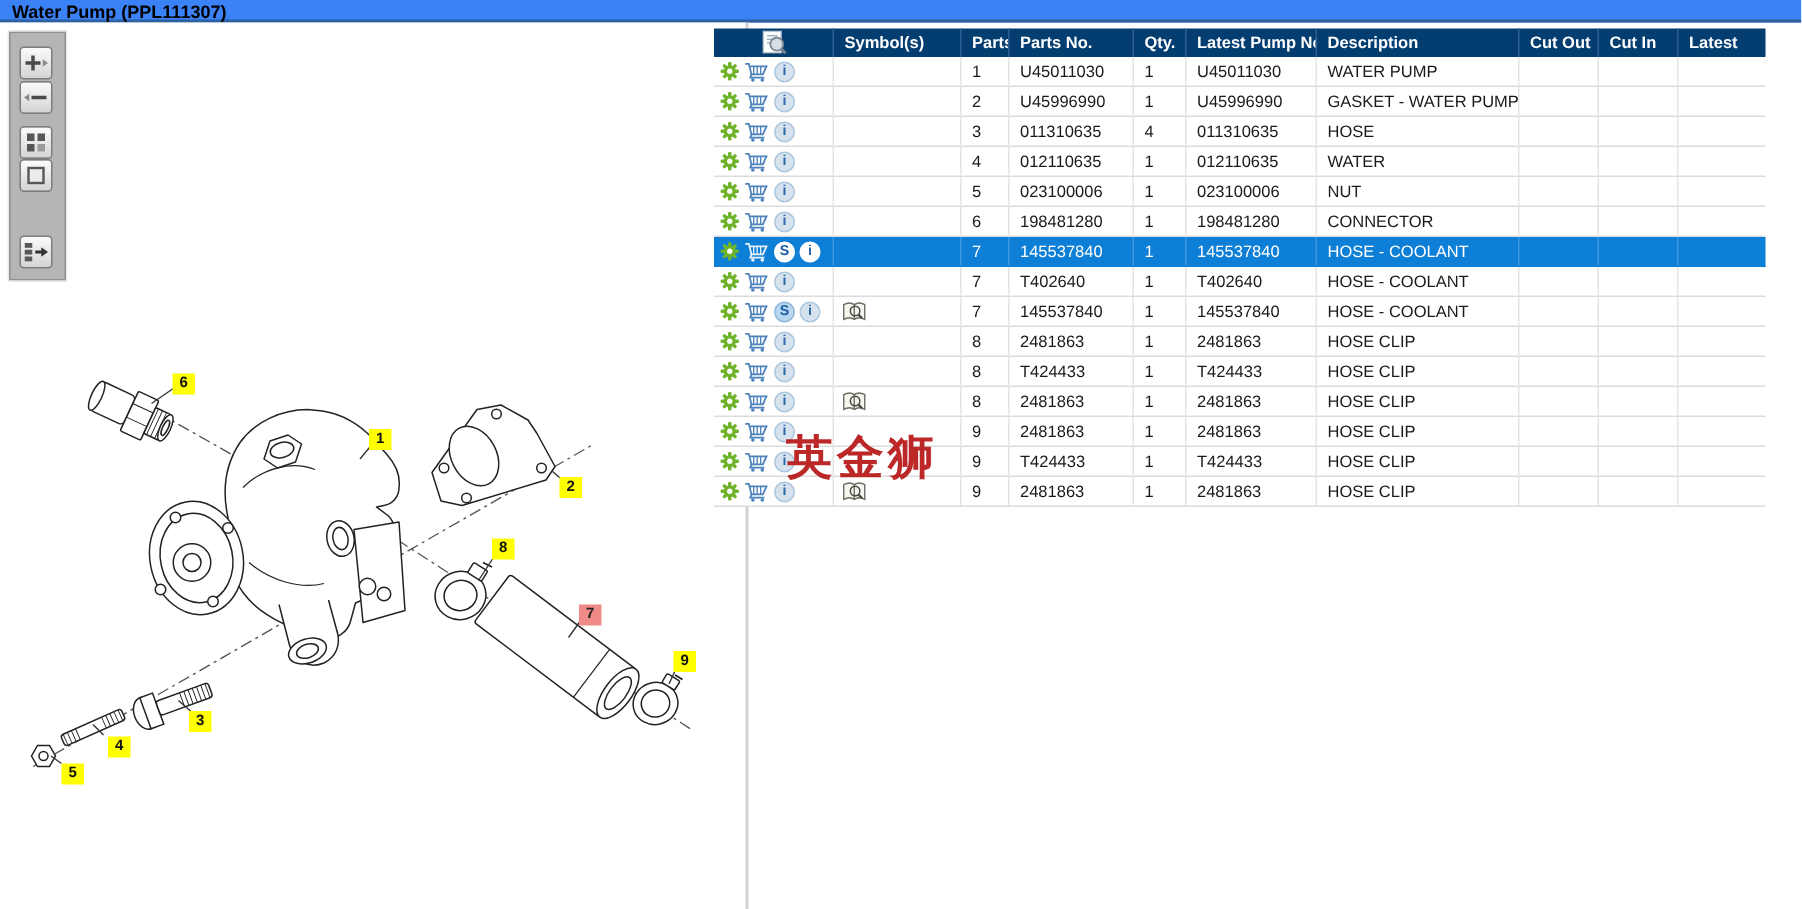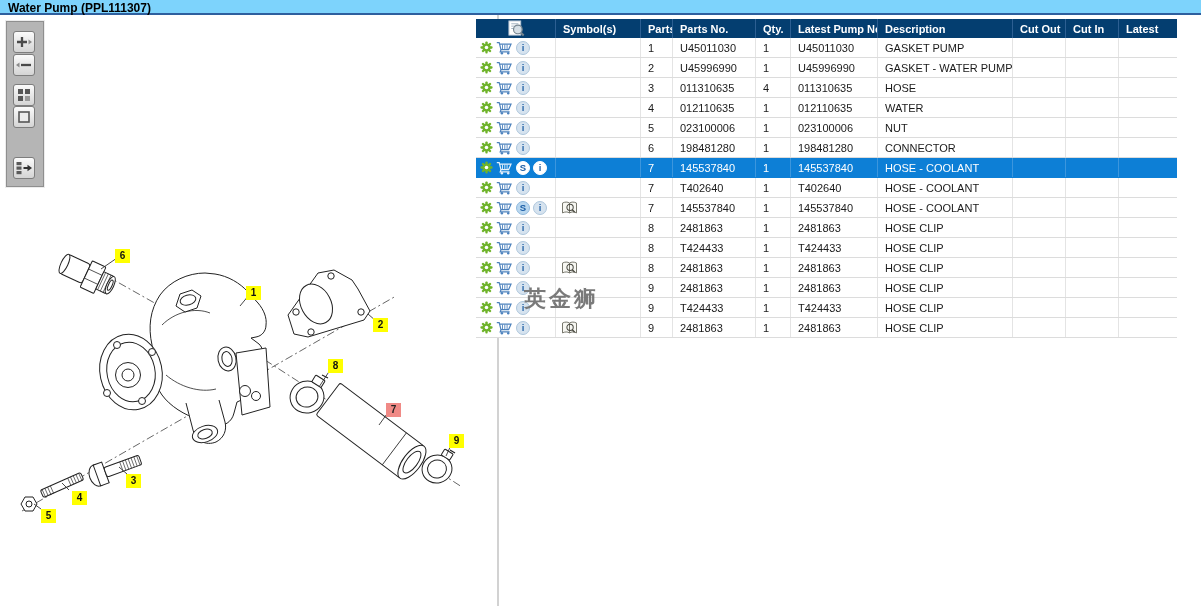--- a/index.html
+++ b/index.html
@@ -1,19 +1,19 @@
 <!DOCTYPE html>
 <html><head>
 <meta charset="utf-8">
 <style>
   html,body{margin:0;padding:0;background:#fff;}
   .screen{position:relative;width:1201px;height:606px;background:#fff;overflow:hidden;
           font-family:"Liberation Sans",sans-serif;}
   
-  .titlebar{position:absolute;left:0;top:0;width:100%;height:13px;border-bottom:2px solid #2e5f9e;background:#7dd3fc;}
+  .titlebar{position:absolute;left:0;top:0;width:100%;height:13px;border-bottom:2px solid #2e5f9e;background:#3b82f6;}
   .titlebar span{position:absolute;left:8px;top:1px;font-size:12px;font-weight:bold;color:#000;white-space:nowrap;}
   
   .left-pane{position:absolute;left:0;top:15px;width:497px;height:591px;background:#fff;}
   .diagram-svg{position:absolute;left:0;top:0;}
   .vdivider{position:absolute;left:497px;top:15px;width:2px;height:591px;background:#d2d2d2;}
   
   .toolbar{position:absolute;left:6px;top:6px;width:36px;height:164px;background:#b5b5b5;
            border:1px solid #8f8f8f;outline:1px solid #ececec;}
   .tbtn{position:absolute;left:6px;width:22px;height:22px;box-sizing:border-box;
         background:linear-gradient(#fbfbfb,#d4d4d4);border:1px solid #7d7d7d;border-radius:3px;
@@ -46,21 +46,21 @@
   .w87{width:87px}.w135{width:135px}.w53{width:53px}.w58{width:58px;border-right:none}
   .trow.selected{background:#0d7fd6;border-bottom-color:#0d7fd6;}
   .trow.selected .cell{color:#fff;border-right-color:#3c96dd;}
   .c-icons{color:#4d82bd;} 
   .trow.selected .c-icons{color:#e9f1fa;}
   .badge{width:14px;height:14px;border-radius:50%;box-sizing:border-box;font-size:9.5px;font-weight:bold;
          display:flex;align-items:center;justify-content:center;flex:0 0 auto;}
   .badge-s{background:#b9d7ef;color:#1b5ea6;border:1px solid #90b9dd;}
   .badge-i{background:#d6e3ef;color:#2b67a9;border:1px solid #adc6dc;}
   .trow.selected .badge-s,.trow.selected .badge-i{background:#fff;border-color:#fff;}
-  .watermark{position:absolute;left:48px;top:265px;font-size:22px;font-weight:bold;color:#737373;
+  .watermark{position:absolute;left:48px;top:265px;font-size:31px;font-weight:bold;color:#b91c1c;
              opacity:.95;letter-spacing:3px;pointer-events:none;white-space:nowrap;}
 </style>
 </head>
 <body>
 
 <div class="screen">
 
   <div class="titlebar">
     <span>Water Pump (PPL111307)</span>
   </div>
@@ -272,21 +272,21 @@
 
       <span class="badge badge-i">i</span>
     </div>
     <div class="cell c-symbol">
       
     </div>
     <div class="cell c-item">1</div>
     <div class="cell c-parts">U45011030</div>
     <div class="cell c-qty">1</div>
     <div class="cell c-latest">U45011030</div>
-    <div class="cell c-desc">GASKET PUMP</div>
+    <div class="cell c-desc">WATER PUMP</div>
     <div class="cell c-cutout"></div>
     <div class="cell c-cutin"></div>
     <div class="cell c-comment"></div>
   </div>
         <div class="trow">
     <div class="cell c-icons">
       <svg width="13" height="13" viewBox="0 0 16 16">
         <g fill="#6fb32a">
           <rect x="6.6" y="0.5" width="2.8" height="15" rx="1"></rect>
           <rect x="6.6" y="0.5" width="2.8" height="15" rx="1" transform="rotate(45 8 8)"></rect>

